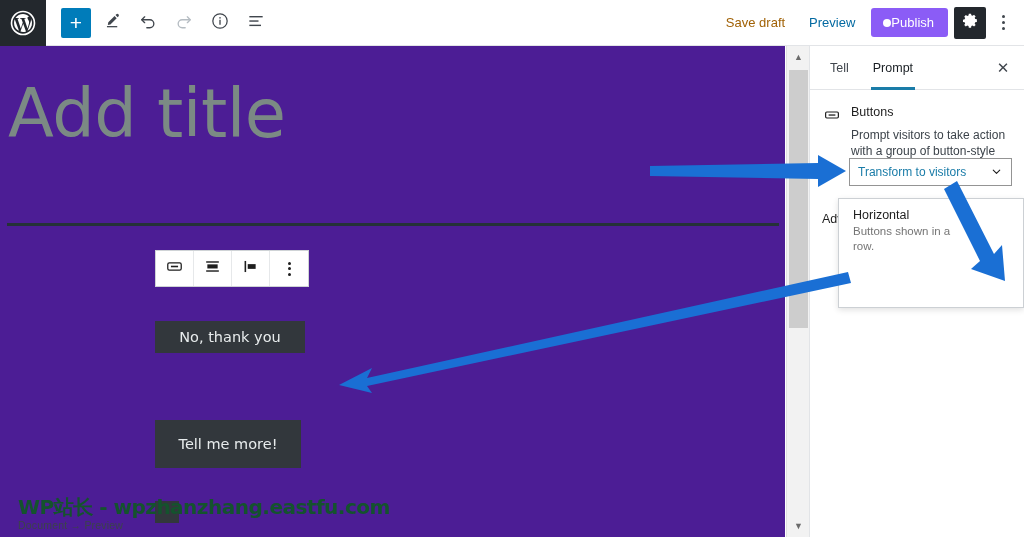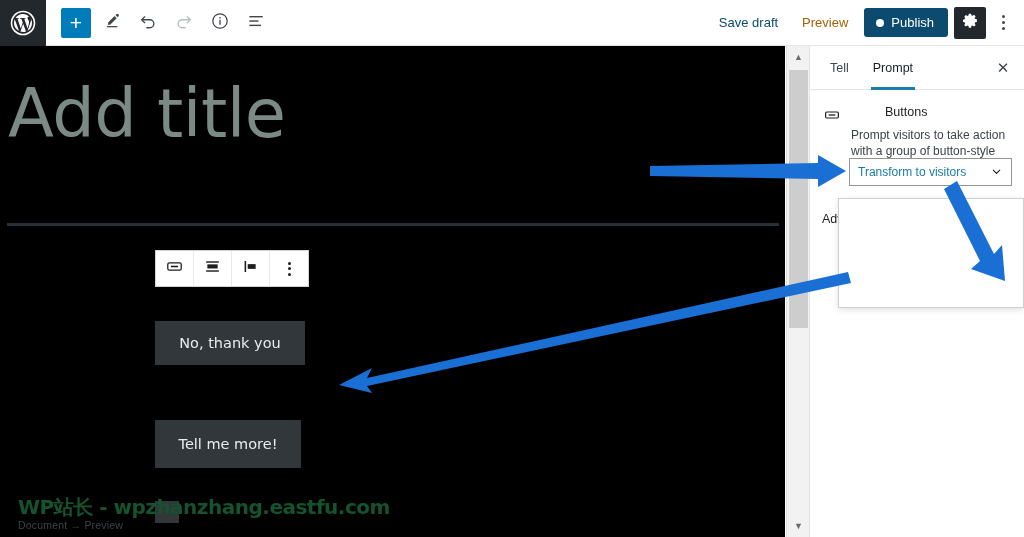--- a/index.html
+++ b/index.html
@@ -34,45 +34,45 @@
     border-radius: 2px; display: flex; align-items: center; justify-content: center;
     font-size: 21px; line-height: 1; font-weight: 400;
   }
   .tb-btn.disabled { color: #b5bcc2; }
 
   .tb-right {
     margin-left: auto; display: flex; align-items: center; gap: 0px;
     padding-right: 8px;
   }
   .link-btn {
-    font-size: 13px; color: #0c4a6e; padding: 6px 12px; white-space: nowrap;
-  }
-  .link-btn.preview { color: #a16207; }
+    font-size: 13px; color: #a16207; padding: 6px 12px; white-space: nowrap;
+  }
+  .link-btn.preview { color: #0369a1; }
   .publish-btn {
-    background: #0c4a6e; color: #ffffff; font-size: 13px;
+    background: #8b5cf6; color: #ffffff; font-size: 13px;
     padding: 7px 14px 7px 12px; border-radius: 3px;
-    display: flex; align-items: center; gap: 7px; margin: 0 6px 0 4px;
+    display: flex; align-items: center; margin: 0 6px 0 4px;
   }
   .publish-dot { width: 8px; height: 8px; border-radius: 50%; background: #ffffff; display:block; }
   .gear-btn {
     width: 32px; height: 32px; background: #23282d; border-radius: 2px;
     display: flex; align-items: center; justify-content: center; color: #fff;
     margin-right: 4px;
   }
   .kebab-btn {
     width: 26px; height: 32px; display: flex; align-items: center; justify-content: center;
     color: #40464d;
   }
   .kebab-dots { display: flex; flex-direction: column; gap: 3px; align-items: center; }
   .kebab-dots i { width: 3px; height: 3px; border-radius: 50%; background: #40464d; display: block; }
 
   
   .canvas {
     position: absolute; top: 46px; left: 0; width: 785px; height: 491px;
-    background: #000000; overflow: hidden;
+    background: #4c1d95; overflow: hidden;
   }
   .post-title {
     position: absolute; left: 8px; top: 35px;
     font-size: 67px; line-height: 1; color: #7b8a84;
     font-weight: 400; letter-spacing: -0.5px;
     font-family: "DejaVu Sans", sans-serif;
   }
   .separator-line {
     position: absolute; left: 7px; top: 177px; width: 772px; height: 3px;
     background: #253237;
@@ -91,21 +91,21 @@
   .bt-item:last-child { border-right: none; }
   .bt-dots { display: flex; flex-direction: column; gap: 2.5px; align-items: center; }
   .bt-dots i { width: 3px; height: 3px; border-radius: 50%; background: #1e1e1e; display: block; }
 
   
   .cbtn {
     position: absolute; background: #32373c; color: #e8eced;
     font-size: 14.5px; display: flex; align-items: center; justify-content: center;
     font-family: "DejaVu Sans", sans-serif;
   }
-  .cbtn-1 { left: 155px; top: 275px; width: 150px; height: 44px; }
+  .cbtn-1 { left: 155px; top: 275px; width: 150px; height: 32px; }
   .cbtn-2 { left: 155px; top: 374px; width: 146px; height: 48px; text-align: center; }
   .cbtn-3 { left: 155px; top: 455px; width: 24px; height: 22px; }
 
   
   .vscroll {
     position: absolute; left: 786px; top: 46px; width: 23px; height: 491px;
     background: #f2f2f2; border-left: 1px solid #e0e0e0;
   }
   .vscroll .arrow {
     position: absolute; left: 0; width: 23px; height: 22px;
@@ -141,21 +141,21 @@
     margin-left: auto; margin-right: 10px; width: 22px; height: 22px;
     display: flex; align-items: center; justify-content: center;
     color: #40464d; font-size: 15px;
   }
   .sb-body { padding: 14px 12px 0 12px; }
   .sb-block-head { display: flex; gap: 9px; align-items: flex-start; }
   .sb-block-icon {
     width: 20px; height: 20px; flex: 0 0 20px; color: #1e1e1e;
     display: flex; align-items: center; justify-content: center; margin-top: 1px;
   }
-  .sb-block-name { font-size: 12.5px; color: #1e1e1e; line-height: 17px; margin-left: 34px; }
+  .sb-block-name { font-size: 12.5px; color: #1e1e1e; line-height: 17px; }
   .sb-block-desc {
     font-size: 12px; color: #3c434a; line-height: 15.5px;
     margin: 3px 0 0 29px; width: 165px;
   }
   .transform-select {
     position: absolute; left: 40px; top: 112px; width: 163px; height: 28px;
     border: 1px solid #949494; background: #fff; display: flex; align-items: center;
     padding: 0 8px; font-size: 12px; color: #1a7ca8;
   }
   .transform-select .chev { margin-left: auto; color: #1e1e1e; font-size: 10px; }
@@ -365,20 +365,24 @@
   <div class="transform-select" style="left:849px; top:158px; position:absolute; z-index:25;">
     <span>Transform to visitors</span>
     <span class="chev">
       <svg width="13" height="13" viewBox="0 0 24 24">
           <path fill="none" stroke="#1e1e1e" stroke-width="2" stroke-linecap="round" stroke-linejoin="round" d="M6 9.5l6 6 6-6"></path>
         </svg>
     </span>
   </div>
 
   <div class="dropdown">
+    <div class="dd-item">
+      <div class="dd-title">Horizontal</div>
+      <div class="dd-sub">Buttons shown in a row.</div>
+    </div>
   </div>
 
   <svg class="arrows" viewBox="0 0 1024 537">
 
     <g>
       <path d="M650 166 L818 163 L818 155 L846 171 L818 187 L818 179 L650 176 Z" fill="#1a6fd4"></path>
     </g>
 
     <g>
       <path d="M957 181 L994 254 L1002 245 L1005 281 L971 269 L980 261 L944 189 Z" fill="#1a6fd4"></path>

